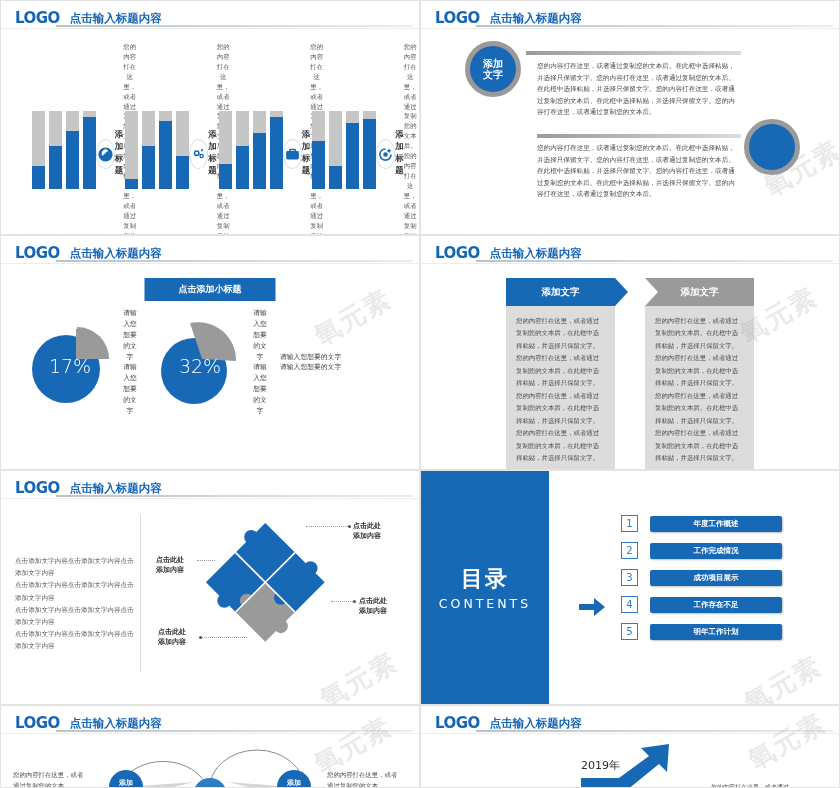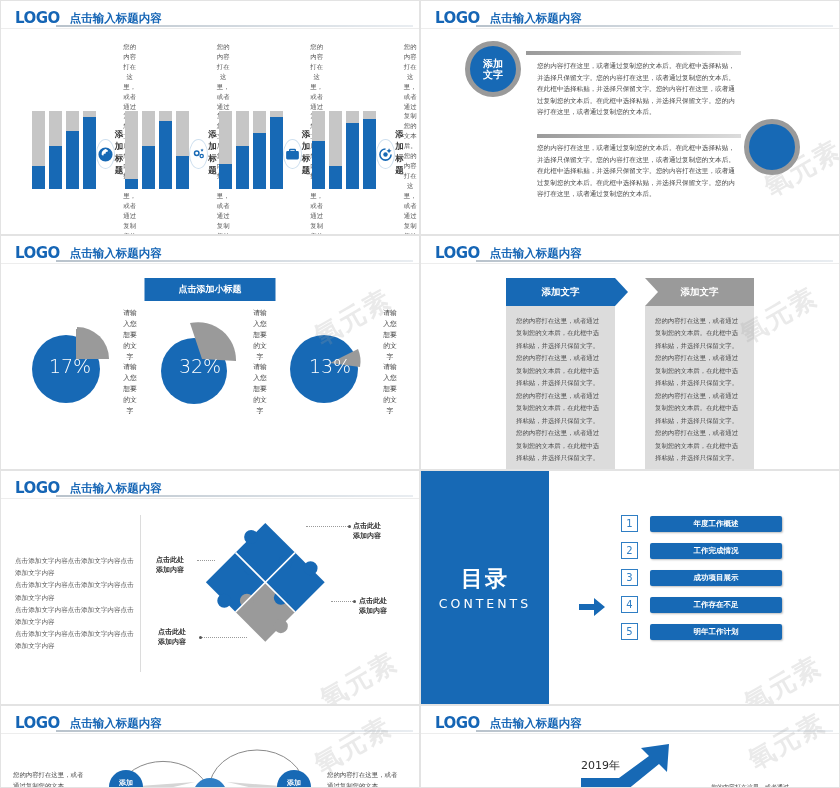--- a/index.html
+++ b/index.html
@@ -257,27 +257,20 @@
           </svg>
           <div class="pie-pct">32%</div>
         </div>
         <div class="pie-cap">
           <div>请输入您想要的文字</div>
           <div>请输入您想要的文字</div>
         </div>
       </div>
 
       <div class="pie-item">
-        <div class="pie-holder">
-          <svg viewBox="0 0 100 90" style="width:100px;height:90px;">
-            <circle cx="44" cy="52" r="34" fill="#1769b5"></circle>
-            <path d="M50 46 L78 32 A31 31 0 0 1 80 50 Z" fill="#9a9a9a"></path>
-          </svg>
-          <div class="pie-pct">13%</div>
-        </div>
         <div class="pie-cap">
           <div>请输入您想要的文字</div>
           <div>请输入您想要的文字</div>
         </div>
       </div>
 
     </div>
     <div class="wm" style="right:24px; top:64px;">氧元素</div>
   </div>
 

